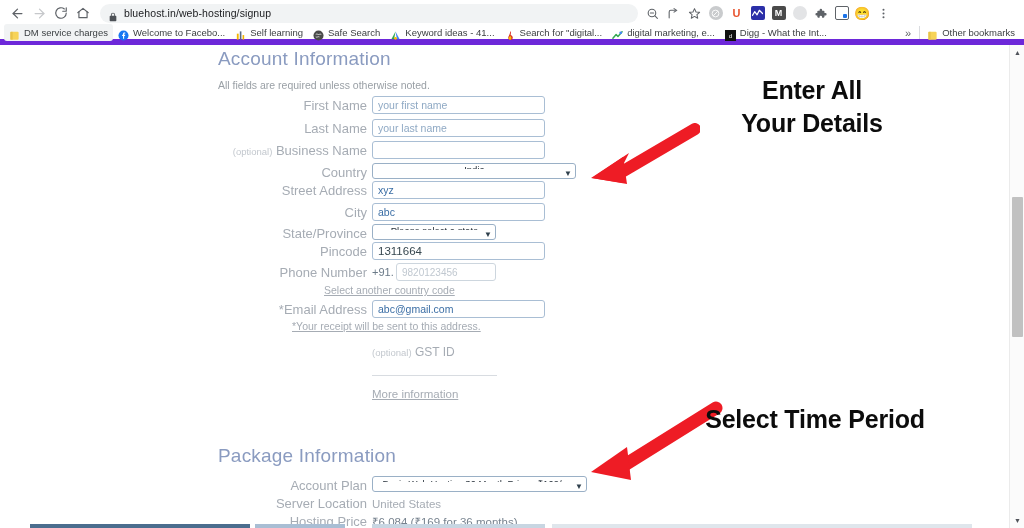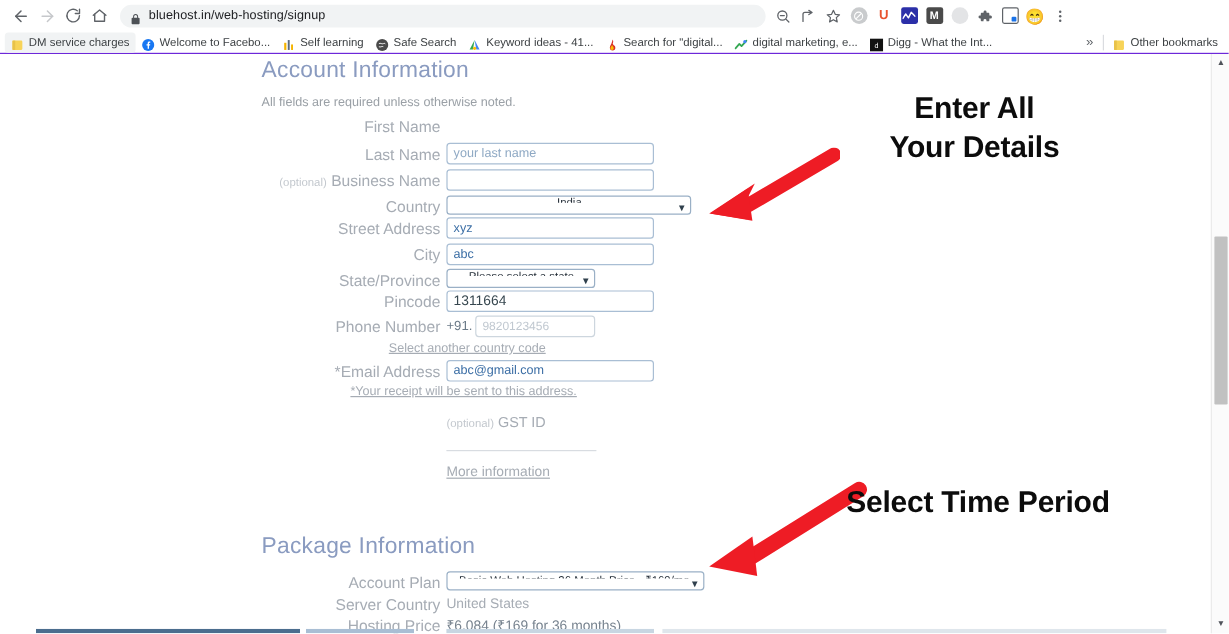--- a/index.html
+++ b/index.html
@@ -54,21 +54,21 @@
   .ext-dark { background: #4a4a4a; color: #fff; }
   .ext-pale { background: #e3e4e6; border-radius: 50%; }
   .ext-square { background: #ffffff; border: 1.5px solid #5f6368; border-radius: 2px; position: relative; }
   .ext-square::after { content:''; position:absolute; right:1px; bottom:1px; width:4px; height:4px; background:#1a73e8; border-radius:1px;}
   .avatar-emoji { font-size: 13px; }
 
   
   .bookmarks {
     position: absolute; top: 26px; left: 0; width: 1024px; height: 19px;
     display: flex; align-items: center; padding: 0 4px;
-    border-bottom: 1px solid #6d28d9; background: #fff;
+    border-bottom: 6px solid #6d28d9; background: #fff;
   }
   .bm {
     display: flex; align-items: center; height: 17px;
     padding: 0 5px; border-radius: 3px; flex: 0 0 auto;
     max-width: 130px; overflow: hidden;
   }
   .bm.first { background: #f1f3f4; }
   .bm-ico { width: 11px; height: 11px; margin-right: 4px; flex: 0 0 auto; display:block;}
   .bm-label {
     font-size: 9.5px; color: #3c4043; white-space: nowrap;
@@ -400,20 +400,23 @@
 
   <div class="viewport">
     <div class="page">
 
       <div class="section-title" style="left:218px; top:3px;">Account Information</div>
 
       <div class="helper" style="left:218px; top:34px;">All fields are required unless otherwise noted.</div>
 
       <div class="row" style="top:50px;">
         <div class="lbl-box">First Name</div>
+        <div class="field placeholder">
+          <span>your first name</span>
+        </div>
       </div>
 
       <div class="row" style="top:73px;">
         <div class="lbl-box">Last Name</div>
         <div class="field placeholder">
           <span>your last name</span>
         </div>
       </div>
 
       <div class="row" style="top:95px;">
@@ -492,21 +495,21 @@
 
       <div class="row" style="top:430px;">
         <div class="lbl-box">Account Plan</div>
         <div class="selectbox sel-plan">
           <span class="cap">Basic Web Hosting 36 Month Price - ₹169/mo.</span>
           <span class="arrow">▼</span>
         </div>
       </div>
 
       <div class="row" style="top:448px;">
-        <div class="lbl-box">Server Country</div>
+        <div class="lbl-box">Server Location</div>
         <div class="plain-val">United States</div>
       </div>
 
       <div class="row" style="top:466px;">
         <div class="lbl-box">Hosting Price</div>
         <div class="price-val">₹6,084  (₹169 for 36 months)</div>
       </div>
 
       <div class="bottom-strip">
         <div class="bs-seg" style="left:30px; width:220px; background:#4b6d8e;"></div>

